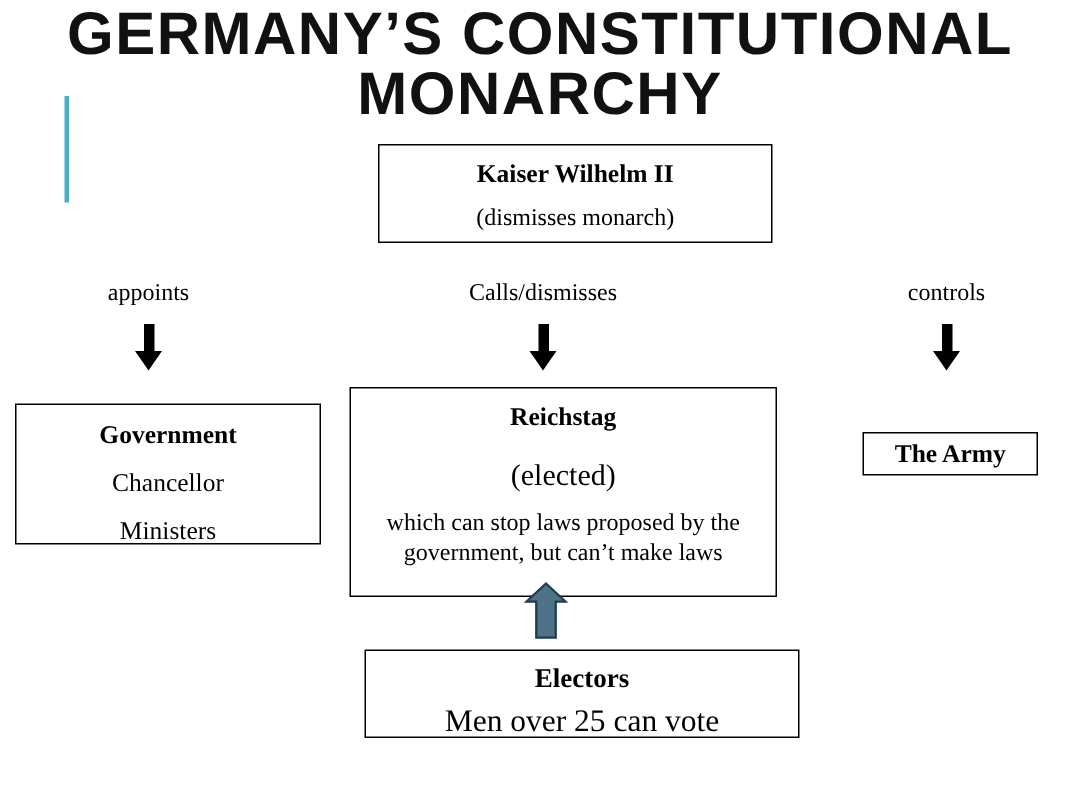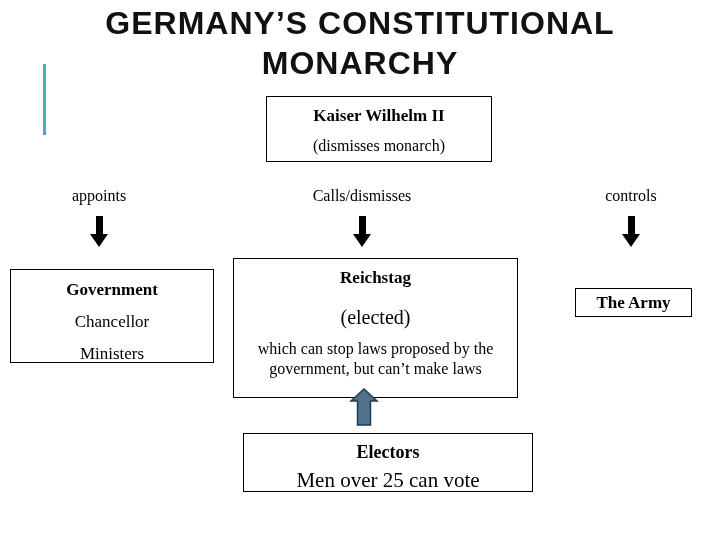--- a/index.html
+++ b/index.html
@@ -17,21 +17,21 @@
 
   
   .title {
     position: absolute;
     top: 3px;
     left: 0;
     width: 720px;
     text-align: center;
     font-family: "Liberation Sans", sans-serif;
     font-weight: bold;
-    font-size: 32px;
+    font-size: 40px;
     line-height: 40px;
     letter-spacing: 1px;
     color: var(--title-text, #111111);
   }
 
   
   .accent-bar {
     position: absolute;
     left: 43px;
     top: 64px;
@@ -51,21 +51,21 @@
   .box-title {
     font-weight: bold;
     font-size: 17px;
     line-height: 21px;
   }
   .box-line {
     font-size: 17px;
     line-height: 21px;
   }
 
-  .kaiser-box   { left: 266px; top: 96px;  width: 226px; height: 66px; }
+  .kaiser-box   { left: 252px; top: 96px;  width: 263px; height: 66px; }
   .kaiser-box .box-title { padding-top: 8px; }
   .kaiser-box .box-line  { margin-top: 9px; font-size: 16px; }
 
   .government-box { left: 10px; top: 269px; width: 204px; height: 94px; }
   .government-box .box-title { padding-top: 9px; }
   .government-box .box-line  { margin-top: 11px; }
 
   .reichstag-box { left: 233px; top: 258px; width: 285px; height: 140px; }
   .reichstag-box .box-title { padding-top: 8px; }
   .reichstag-box .box-sub   { margin-top: 19px; font-size: 20px; line-height: 20px; }

